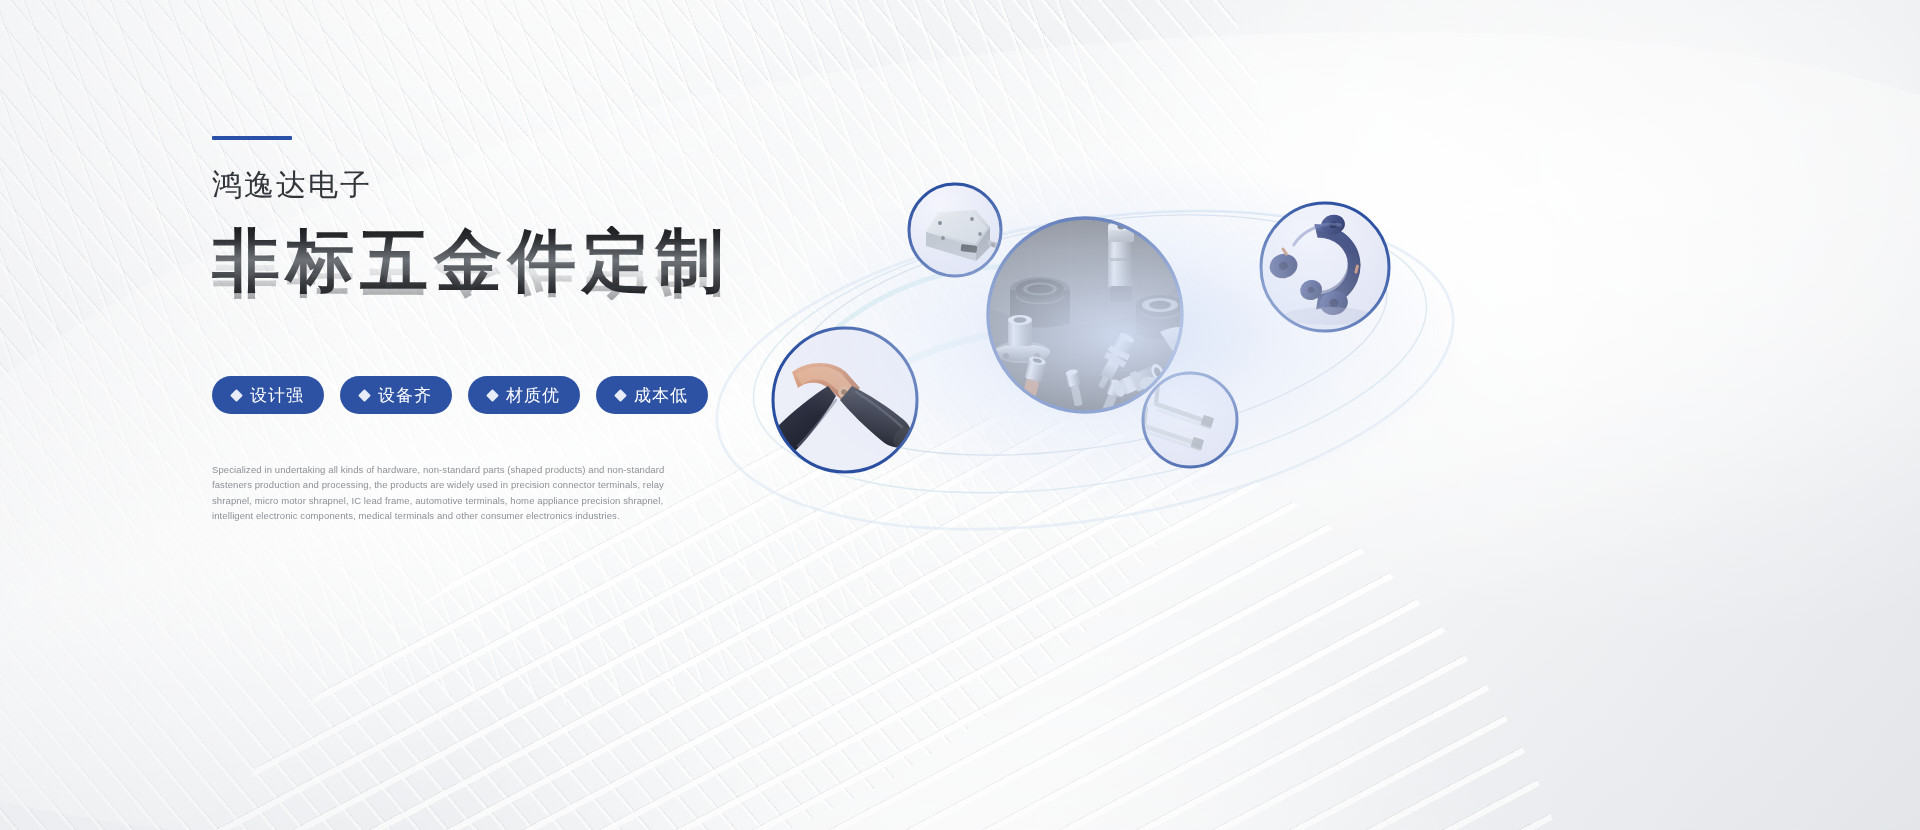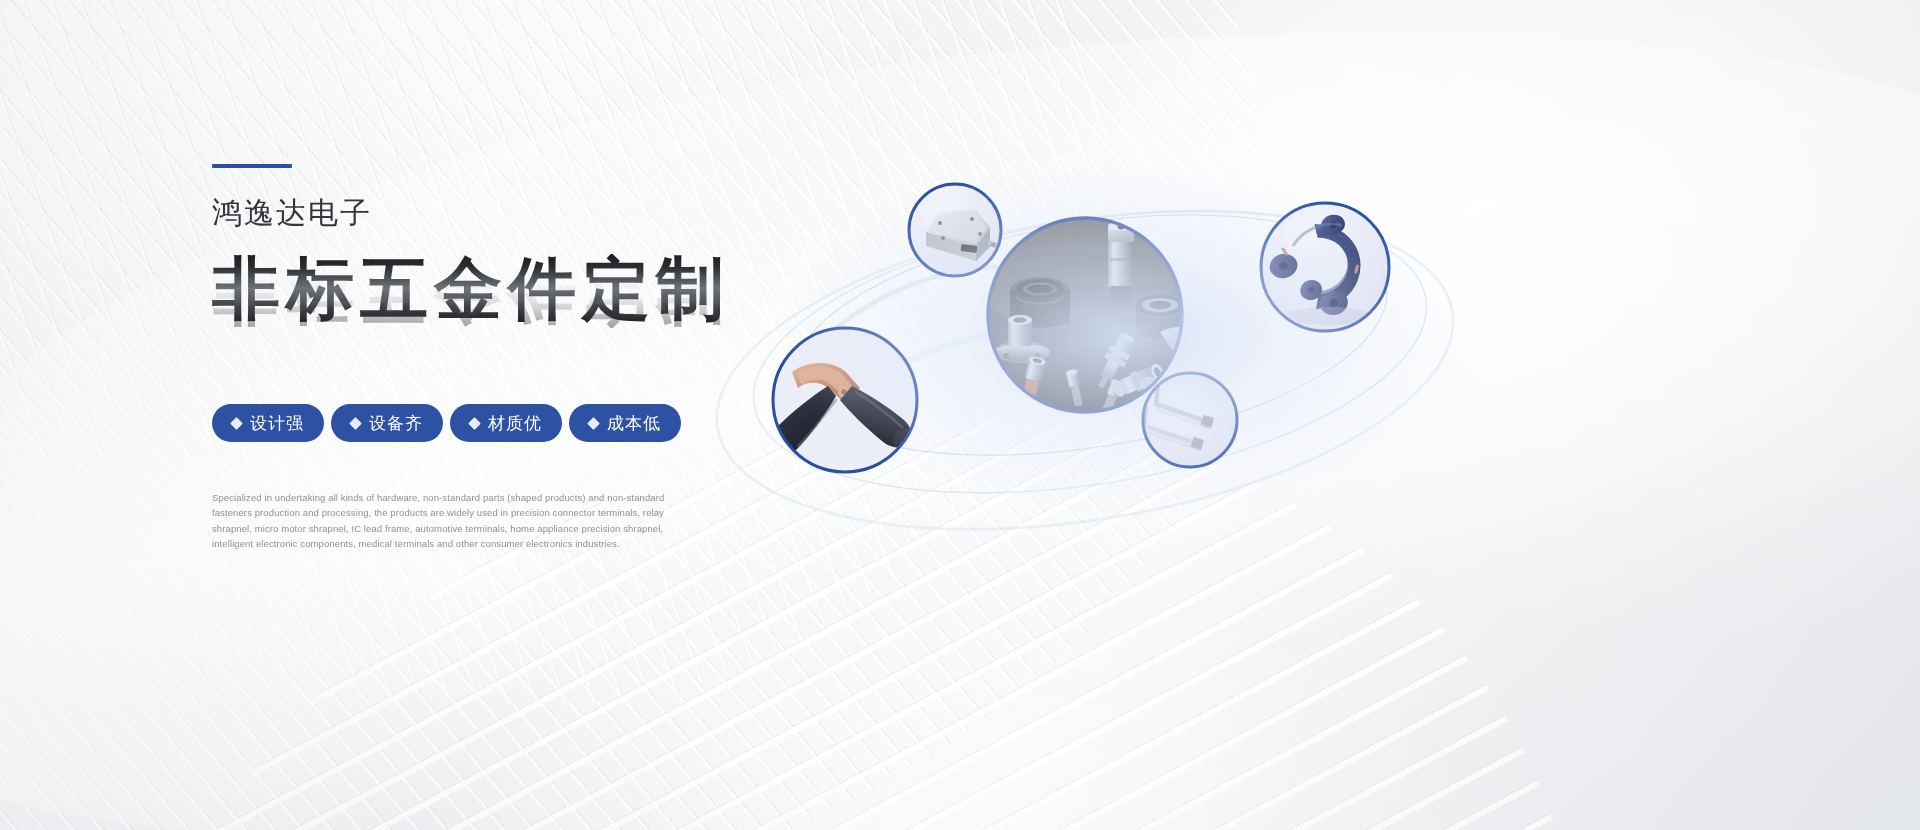--- a/index.html
+++ b/index.html
@@ -79,21 +79,21 @@
     transform: rotate(-7deg);
     pointer-events: none;
   }
   .bg-vignette {
     position: absolute; inset: 0;
     background: radial-gradient(1500px 900px at 50% 45%, rgba(255,255,255,0) 40%, rgba(205,209,215,0.30) 100%);
     pointer-events: none;
   }
 
   
-  .copy { position: absolute; left: 212px; top: 164px; width: 700px; }
+  .copy { position: absolute; left: 212px; top: 136px; width: 700px; }
 
   .accent-rule {
     width: 80px; height: 4px;
     background: #2a50a8;
     border-radius: 1px;
   }
 
   .brand {
     margin-top: 30px;
     font-size: 30px;
@@ -131,21 +131,21 @@
       rgba(34,36,40,.42) 0%, rgba(120,124,130,.20) 38%, rgba(160,164,170,0) 72%);
     -webkit-background-clip: text;
     background-clip: text;
     color: transparent;
     -webkit-text-fill-color: transparent;
     pointer-events: none;
     filter: blur(.4px);
   }
 
   
-  .pills { margin-top: 34px; display: flex; gap: 7px; }
+  .pills { margin-top: 34px; display: flex; gap: 16px; }
   .pill {
     height: 38px;
     padding: 0 20px;
     border-radius: 19px;
     background: #2d52a4;
     color: #ffffff;
     display: flex;
     align-items: center;
     gap: 9px;
     font-size: 17px;

